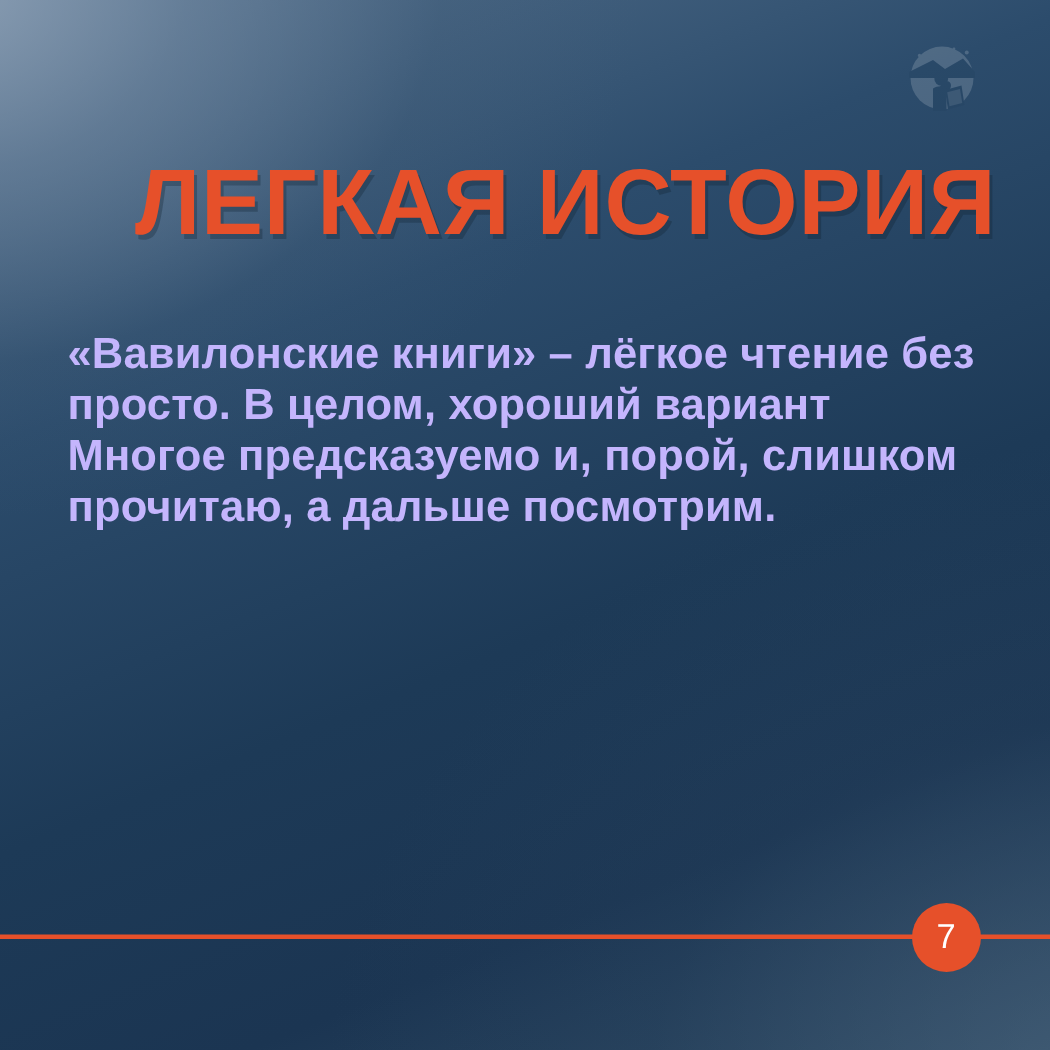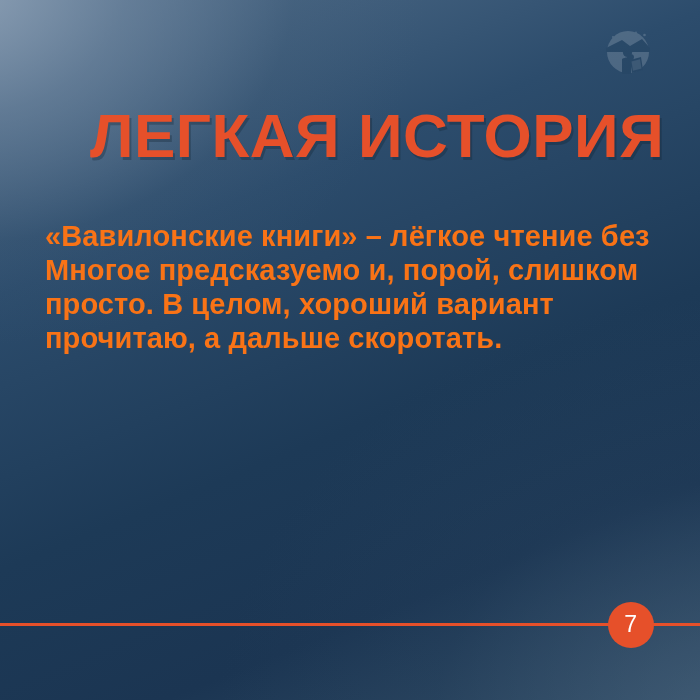--- a/index.html
+++ b/index.html
@@ -68,21 +68,21 @@
     margin-left: 45px;
   }
 
   
   #body-copy {
     position: absolute;
     top: 219px;
     left: 45px;
     width: 610px;
     z-index: 3;
-    color: #f97316;
+    color: #c4b5fd;
     font-size: 29px;
     line-height: 34px;
     font-weight: bold;
     letter-spacing: 0.1px;
   }
   #body-copy .line { display: block; white-space: nowrap; }
 
   
   #footer-rule {
     position: absolute;
@@ -134,23 +134,23 @@
       <path d="M22 35 C25 33 29 33 31 35 L31 50 L22 50 Z" fill="#1d3a57"></path>
       <path d="M30 36 L41 33 L43 46 L32 49 Z" fill="#1d3a57"></path>
       <path d="M31.5 37.5 L40 35.3 L41.5 44.6 L33 46.8 Z" fill="#ffffff" opacity="0.55"></path>
     </svg>
   </div>
 
   <div id="title">ЛЕГКАЯ ИСТОРИЯ</div>
 
   <div id="body-copy">
     <span class="line">«Вавилонские книги» – лёгкое чтение без</span>
+    <span class="line">просто. В целом, хороший вариант</span>
     <span class="line">Многое предсказуемо и, порой, слишком</span>
-    <span class="line">просто. В целом, хороший вариант</span>
-    <span class="line">прочитаю, а дальше скоротать.</span>
+    <span class="line">прочитаю, а дальше посмотрим.</span>
   </div>
 
   <div id="footer-rule"></div>
 
   <div id="page-badge">
     <span class="num">7</span>
   </div>
 
 </div>
 

